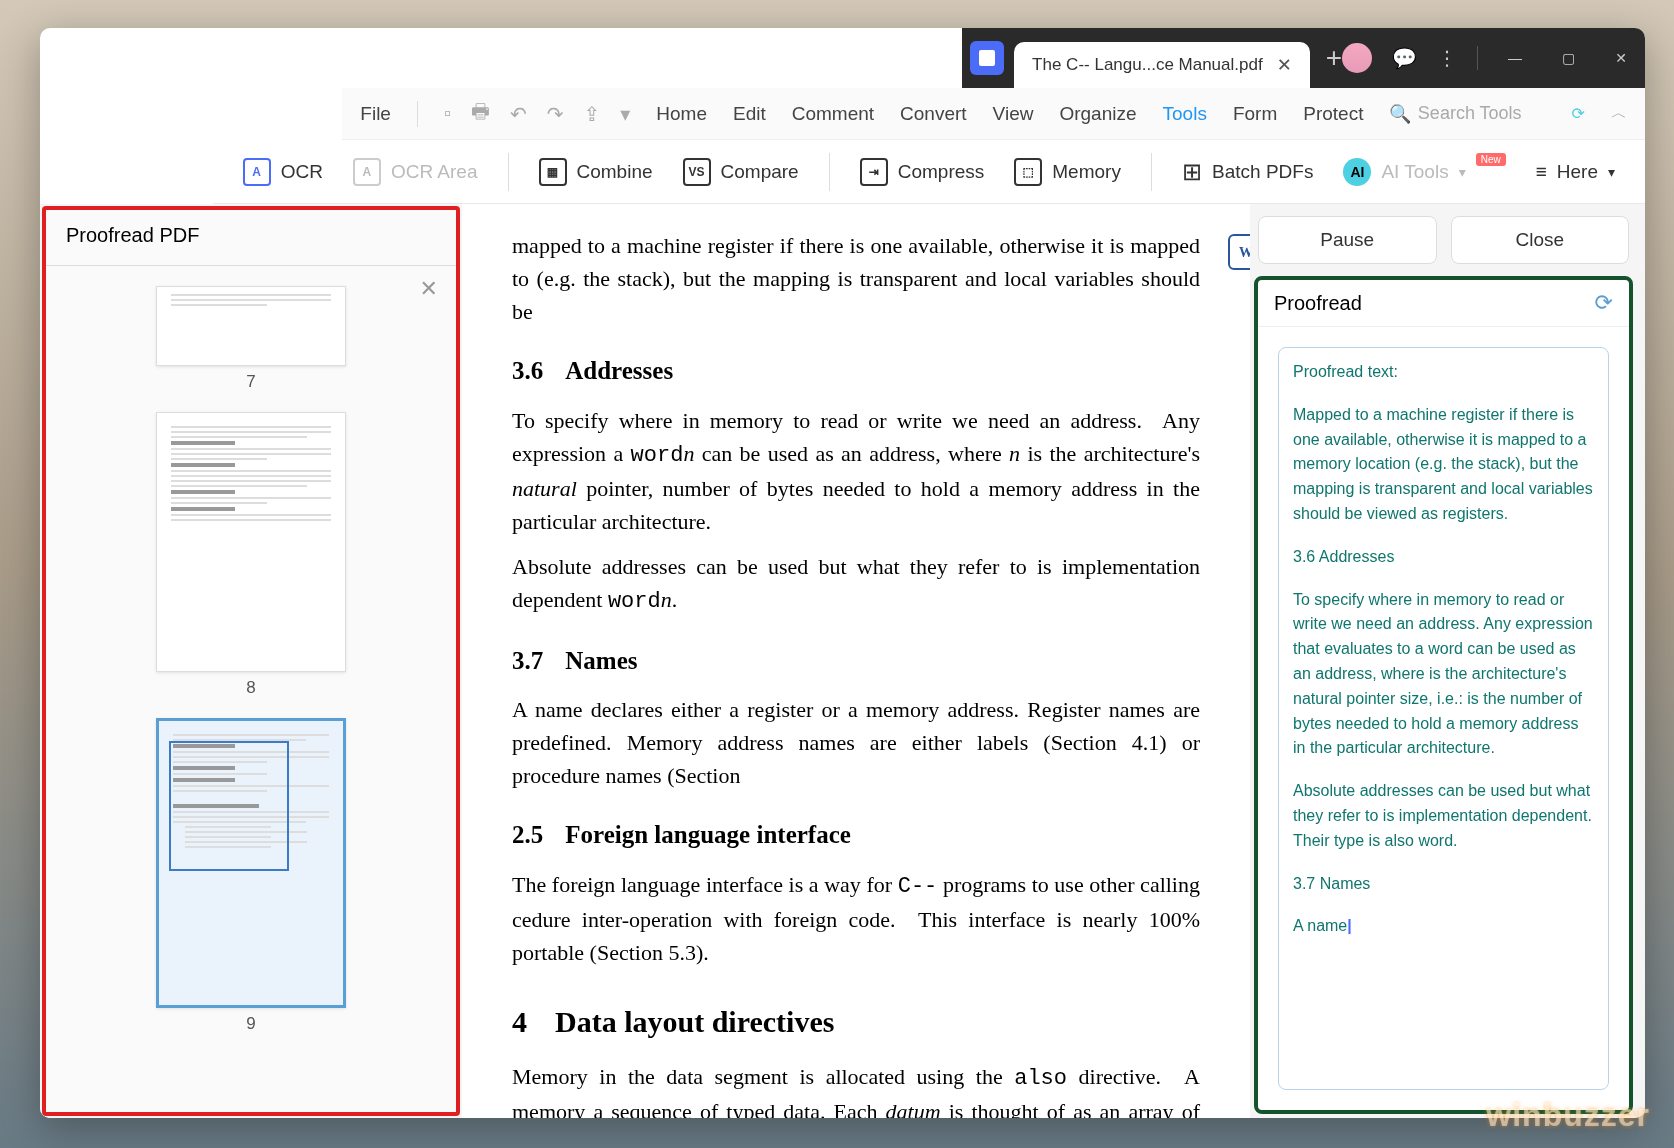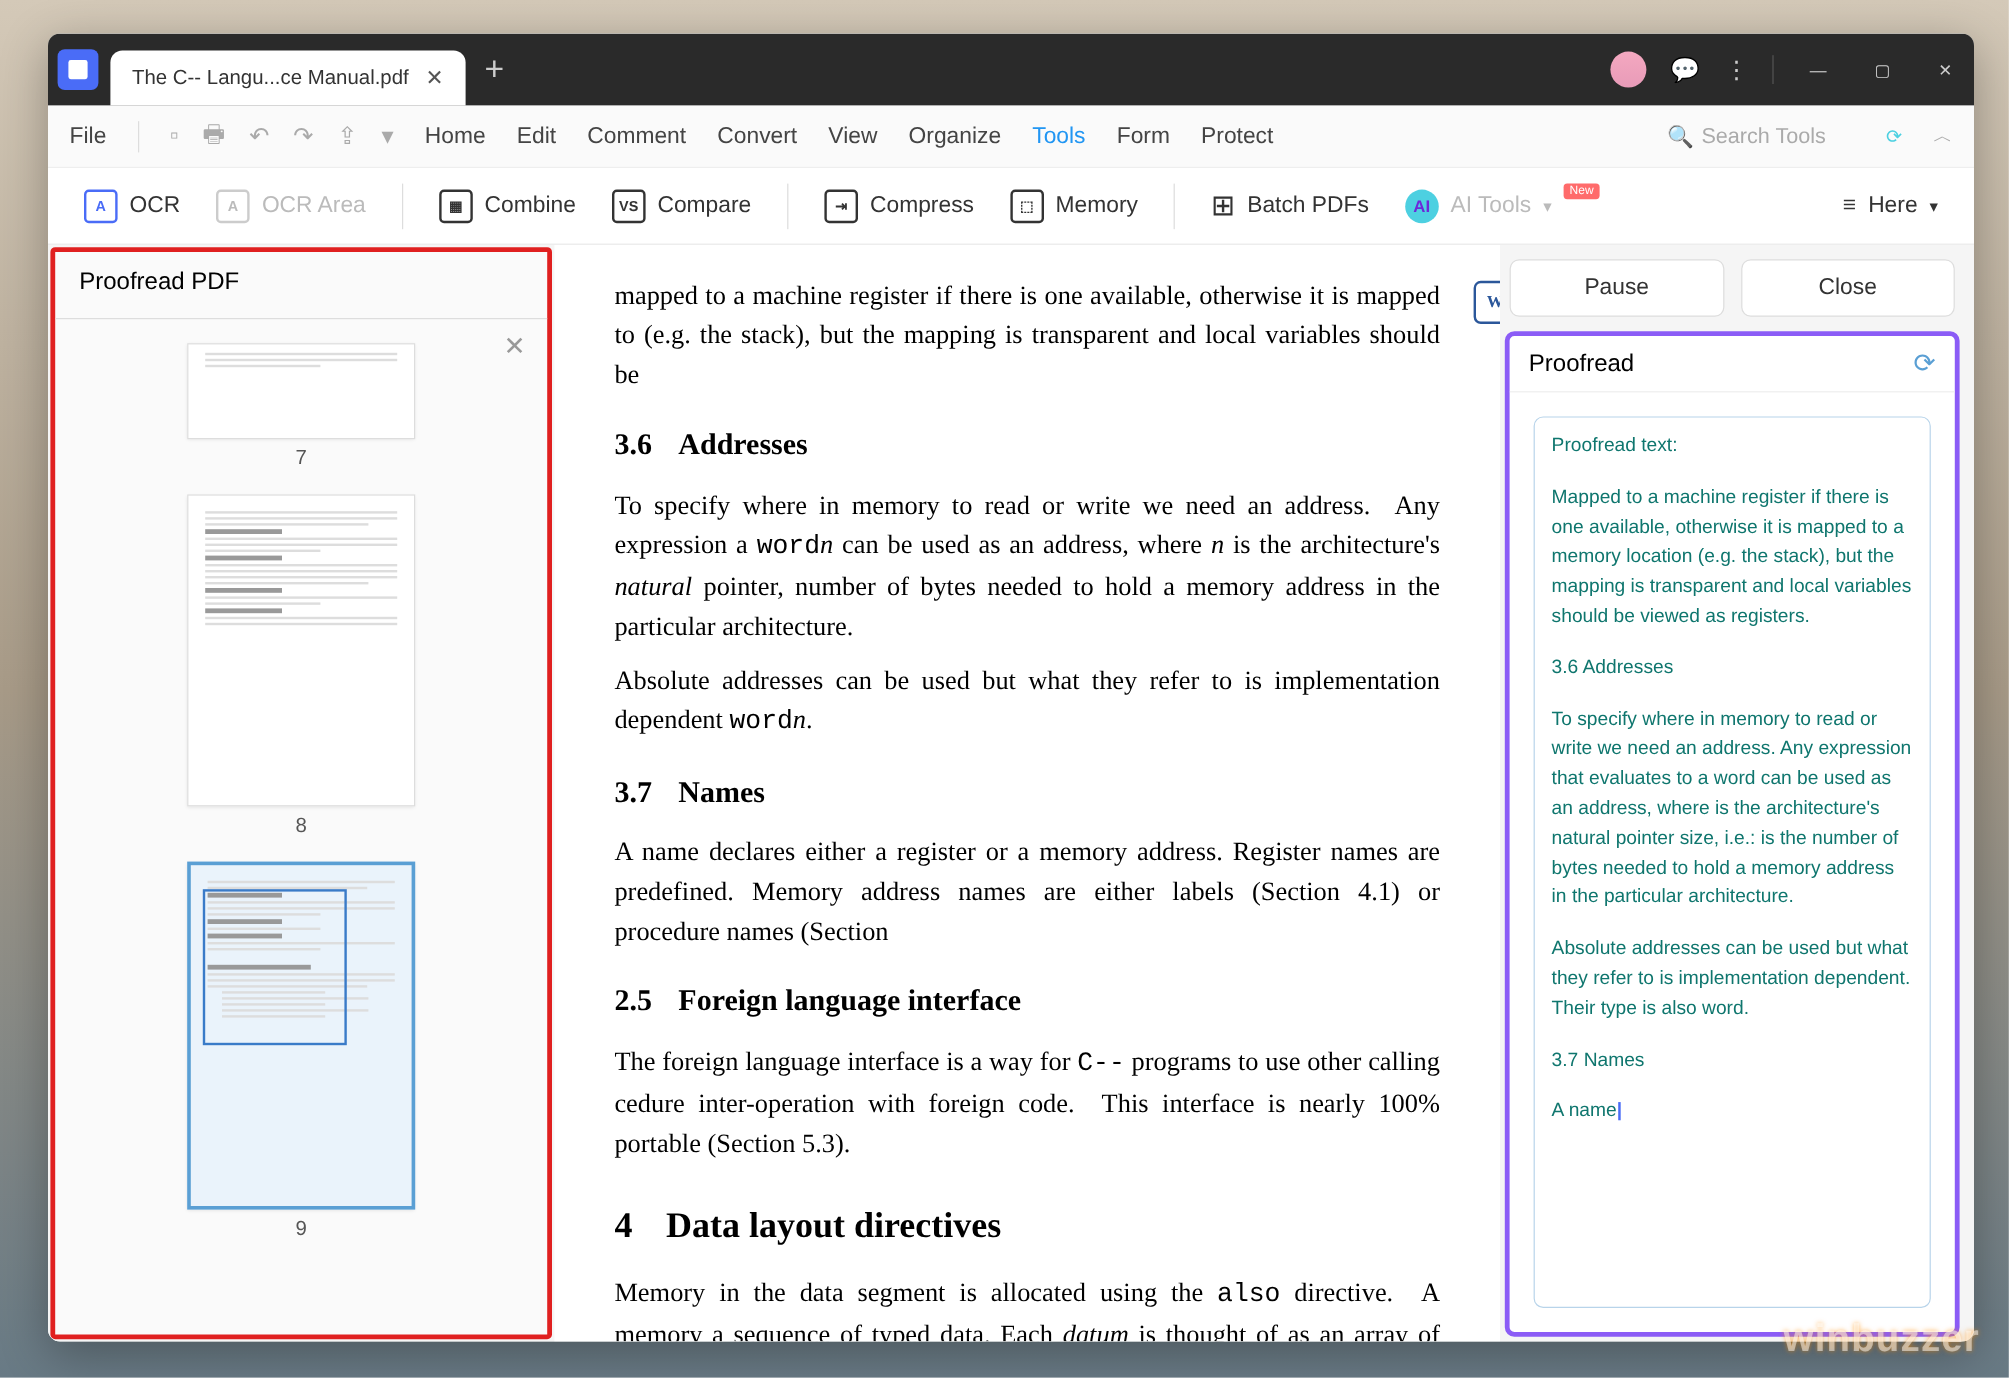--- a/index.html
+++ b/index.html
@@ -14,20 +14,21 @@
     .window {
       position: absolute;
       top: 28px; left: 40px;
       width: 1605px; height: 1090px;
       background: #fff;
       border-radius: 10px;
       box-shadow: 0 10px 40px rgba(0,0,0,0.3);
       overflow: hidden;
       display: flex;
       flex-direction: column;
+      align-items: flex-end;
     }
     .titlebar {
       height: 60px;
       background: #2a2a2a;
       display: flex;
       align-items: center;
       padding: 0 8px;
     }
     .app-icon {
       width: 34px; height: 34px;
@@ -102,21 +103,21 @@
     .tool-icon {
       width: 28px; height: 28px;
       border: 2px solid #333;
       border-radius: 4px;
       display:flex;align-items:center;justify-content:center;
       font-size:12px; font-weight:bold;
     }
     .tool-icon.blue{ border-color:#4a6cf7; color:#4a6cf7;}
     .tool-icon.disabled{ border-color:#ccc;}
     .toolbar-divider { width:1px; height:38px; background:#ddd;}
-    .ai-badge { background:#4dd0e1; color:#6d28d9; border-radius:50%; width:28px;height:28px;display:flex;align-items:center;justify-content:center;font-size:14px;font-weight:bold;}
+    .ai-badge { background:#4dd0e1; color:#000000; border-radius:50%; width:28px;height:28px;display:flex;align-items:center;justify-content:center;font-size:14px;font-weight:bold;}
     .new-badge { font-size:10px; color:#fff; background:#ff6b6b; padding:1px 5px; border-radius:3px; position:relative; top:-12px;}
 
     .main-area {
       flex: 1;
       display: flex;
       background: #f5f5f5;
       overflow: hidden;
     }
 
     .sidebar {
@@ -198,21 +199,21 @@
     }
     .panel-top-btns{
       display:flex; gap:14px; padding: 8px 4px 12px;
     }
     .btn-plain {
       flex:1; background:#fff; border:1px solid #ddd; border-radius:8px;
       padding: 12px 0; font-size:19px; color:#333; text-align:center;cursor:pointer;
     }
     .proofread-box {
       flex:1;
-      border: 4px solid #8b5cf6;
+      border: 4px solid #14532d;
       border-radius: 8px;
       background:#fff;
       display:flex;
       flex-direction:column;
       overflow:hidden;
     }
     .proof-header {
       display:flex; align-items:center; justify-content:space-between;
       padding: 10px 16px;
       font-size:20px;

